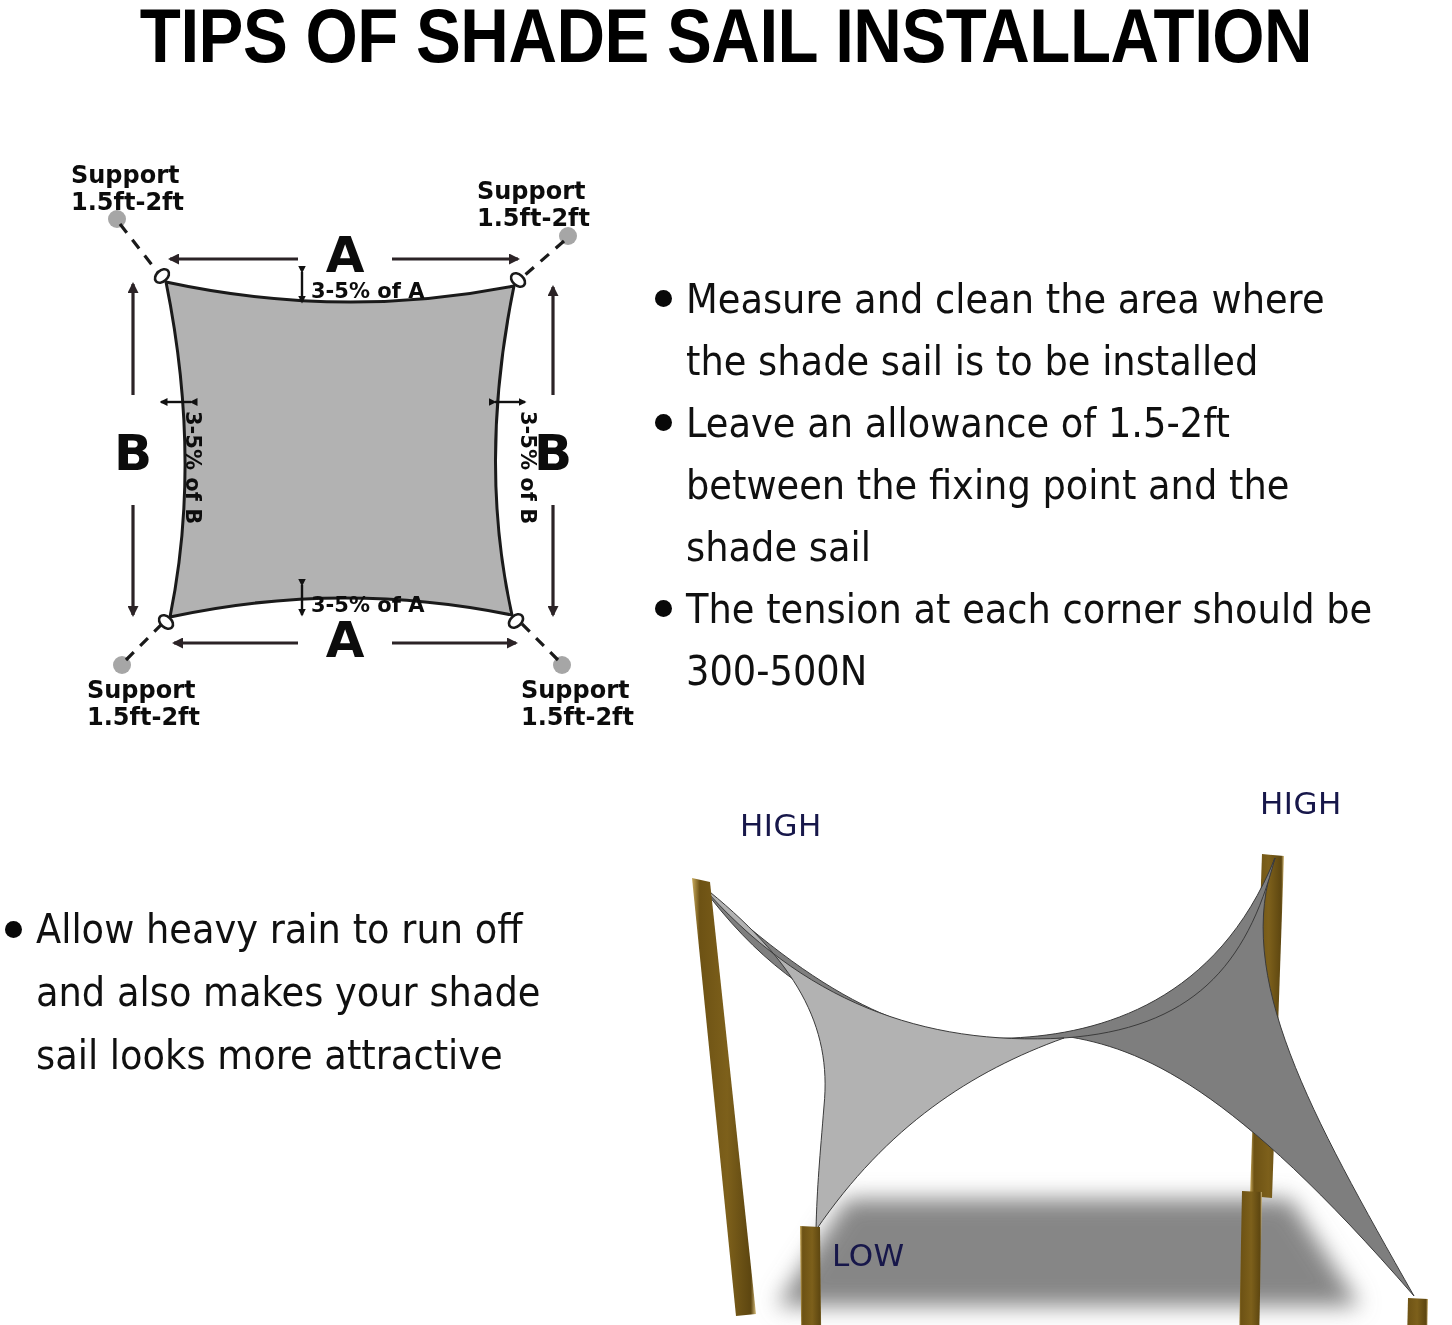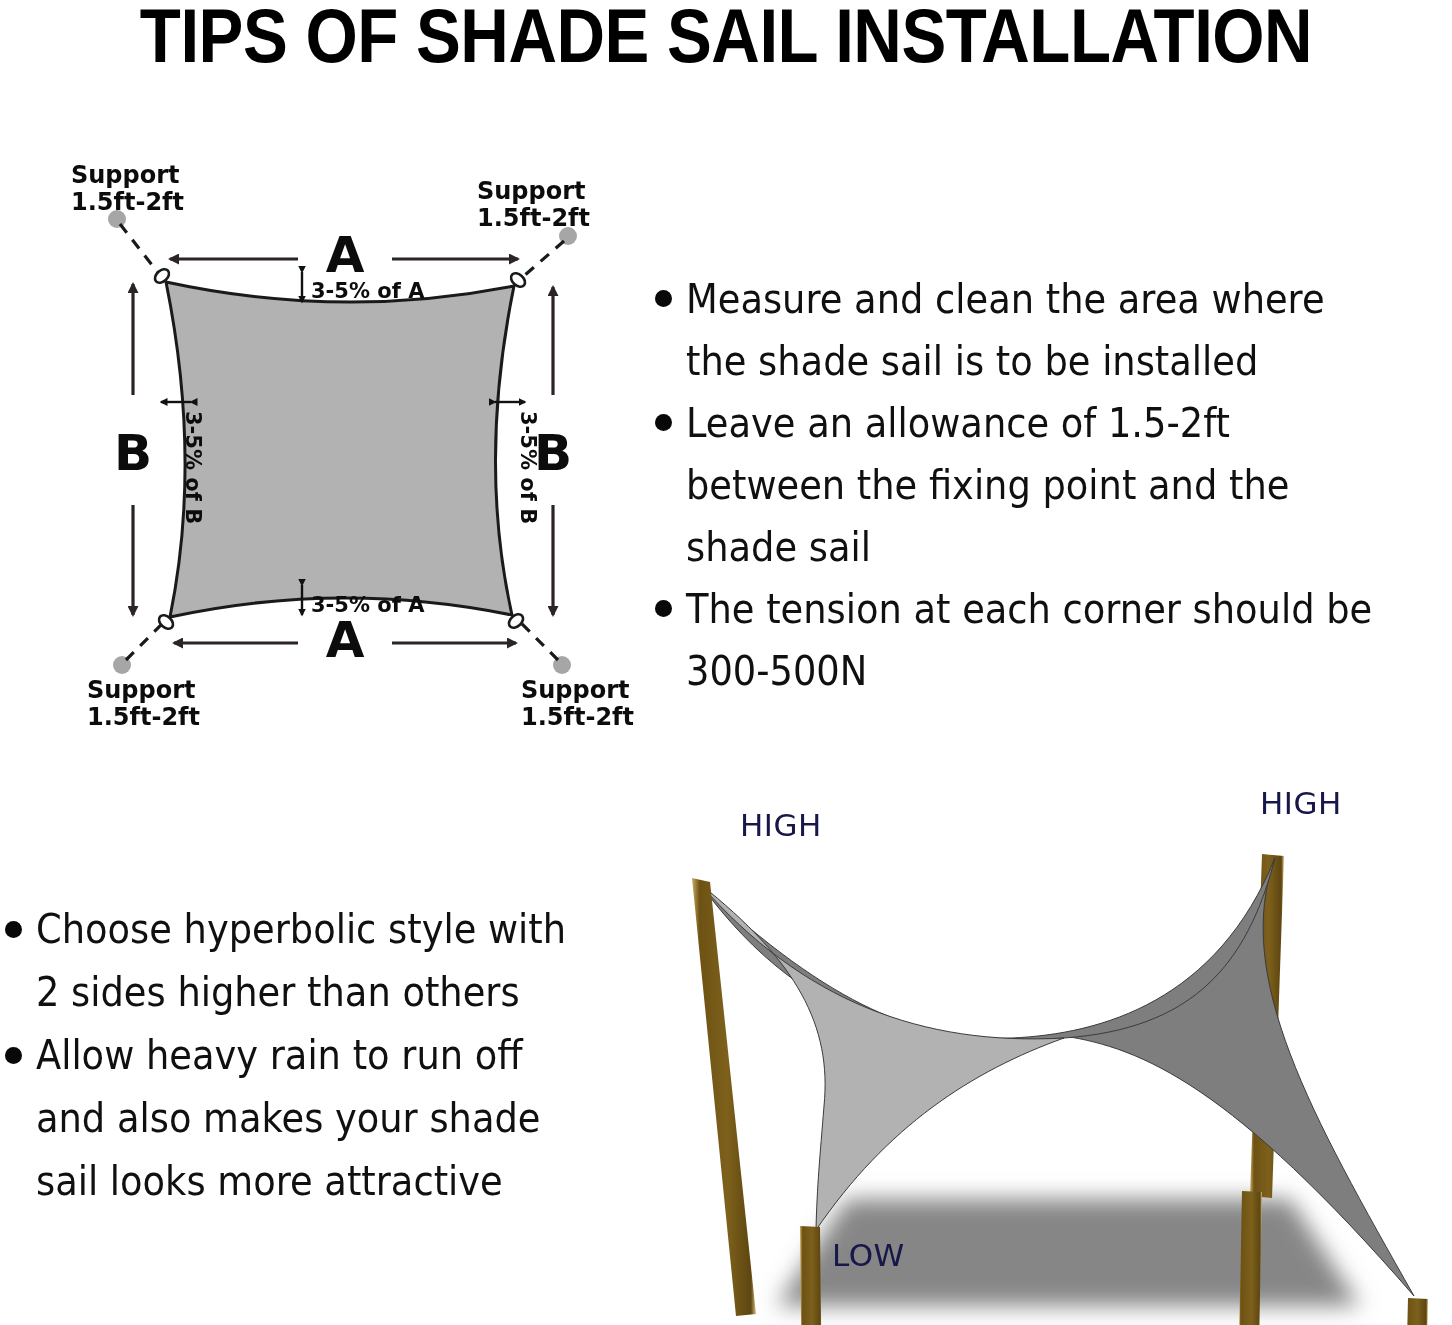--- a/index.html
+++ b/index.html
@@ -203,24 +203,20 @@
     <span class="bullet-dot"></span>
     <span class="bullet-text">Leave an allowance of 1.5-2ft between the fixing point and the shade sail</span>
   </div>
   <div class="bullet-row">
     <span class="bullet-dot"></span>
     <span class="bullet-text">The tension at each corner should be 300-500N</span>
   </div>
 </div>
 
 <div class="bullets" id="bullets-left">
-  <div class="bullet-row">
-    <span class="bullet-dot"></span>
-    <span class="bullet-text">Choose hyperbolic style with 2 sides higher than others</span>
-  </div>
   <div class="bullet-row">
     <span class="bullet-dot"></span>
     <span class="bullet-text">Allow heavy rain to run off and also makes your shade sail looks more attractive</span>
   </div>
 </div>
 
 <div id="hyperbolic-scene">
   <svg width="780" height="539" viewBox="0 0 780 539" xmlns="http://www.w3.org/2000/svg">
     <defs>
       <linearGradient id="postgrad" x1="0" y1="0" x2="1" y2="0">

